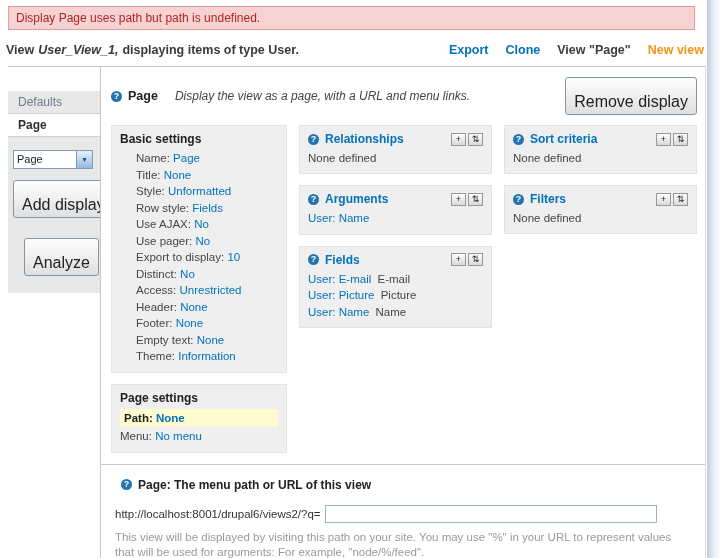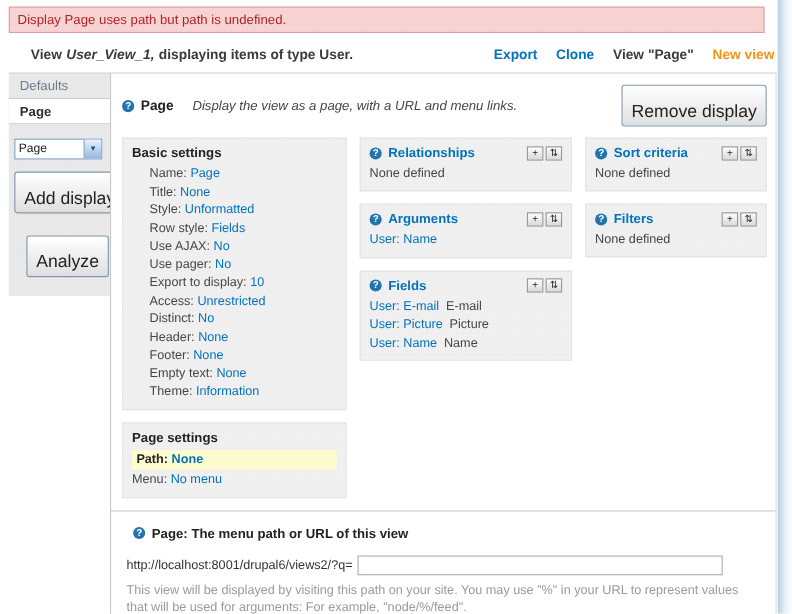--- a/index.html
+++ b/index.html
@@ -28,21 +28,21 @@
     background-image:radial-gradient(#fbe6e6 22%, transparent 23%);
     background-size:4px 4px;
     color:#b32424;
     font-size:12px;
     padding:4px 8px 4px 7px;
   }
 
   
   .view-bar {
     display:flex; align-items:flex-start;
-    margin:13px 16px 9px 28px;
+    margin:13px 16px 9px 6px;
     font-weight:bold; font-size:12.5px; color:#3a3a3a;
     white-space:nowrap;
   }
   .view-bar .vb-prefix { margin-right:4px; }
   .view-bar .vb-name { font-style:italic; margin-right:4px; }
   .view-links { margin-left:auto; display:flex; gap:17px; font-size:12.5px; }
   .view-links a.blue { color:#0272bb; font-weight:bold; }
   .view-links a.dark { color:#3c3c3c; font-weight:bold; }
   .view-links a.orange { color:#f29513; font-weight:bold; }
 
@@ -50,20 +50,21 @@
   .views-ui {
     margin:0 14px 0 8px;
     border-top:1px solid #c8c8c8;
     display:flex; align-items:flex-start;
   }
   .tabs-col {
     width:92px; flex:none; height:202px;
     background-color:#e8e8e8;
     background-image:radial-gradient(#f4f4f4 22%, transparent 23%);
     background-size:4px 4px;
+    margin-top:24px;
   }
   .tab { padding:4px 4px 4px 10px; font-size:12px; border-bottom:1px solid #cfcfcf; cursor:pointer; }
   .tab-defaults { color:#6b7b8c; }
   .tab-page { background:#ffffff; font-weight:bold; color:#2f2f2f; }
   .tab-controls { padding:13px 5px 0 5px; }
 
   .fake-select {
     width:80px; height:19px; background:#fff;
     border:1px solid #7f9db9; display:flex; align-items:stretch;
     font-size:11px; margin-bottom:11px; cursor:default;
@@ -97,21 +98,21 @@
     width:11px; height:11px; border-radius:50%;
     background:#2273ae; color:#fff; font-size:9px; font-weight:bold;
     text-align:center; line-height:11px; flex:none; display:inline-block;
     cursor:pointer;
   }
   .display-title { font-weight:bold; font-size:12.5px; color:#222; margin-left:6px; }
   .display-desc { font-style:italic; font-size:12px; color:#454545; margin-left:17px; }
   .remove-btn { margin-left:auto; margin-right:2px; }
 
   .columns { display:flex; gap:12px; padding:2px 8px 0 10px; min-height:311px; align-items:flex-start; }
-  .col1 { width:204px; flex:none; }
+  .col1 { width:176px; flex:none; }
   .col2 { width:193px; flex:none; }
   .col3 { flex:1; }
 
   .box {
     background-color:#efefef;
     background-image:radial-gradient(#fafafa 22%, transparent 23%);
     background-size:4px 4px;
     border:1px solid #e3e3e3;
     padding:4px 8px 7px 8px;
     margin-bottom:11px;
@@ -242,27 +243,27 @@
                 <span>Use pager:</span>
                 <a href="#">No</a>
               </div>
 
               <div class="setting-row">
                 <span>Export to display:</span>
                 <a href="#">10</a>
               </div>
 
               <div class="setting-row">
+                <span>Distinct:</span>
+                <a href="#">No</a>
+              </div>
+
+              <div class="setting-row">
                 <span>Access:</span>
                 <a href="#">Unrestricted</a>
-              </div>
-
-              <div class="setting-row">
-                <span>Distinct:</span>
-                <a href="#">No</a>
               </div>
 
               <div class="setting-row">
                 <span>Header:</span>
                 <a href="#">None</a>
               </div>
 
               <div class="setting-row">
                 <span>Footer:</span>
                 <a href="#">None</a>

